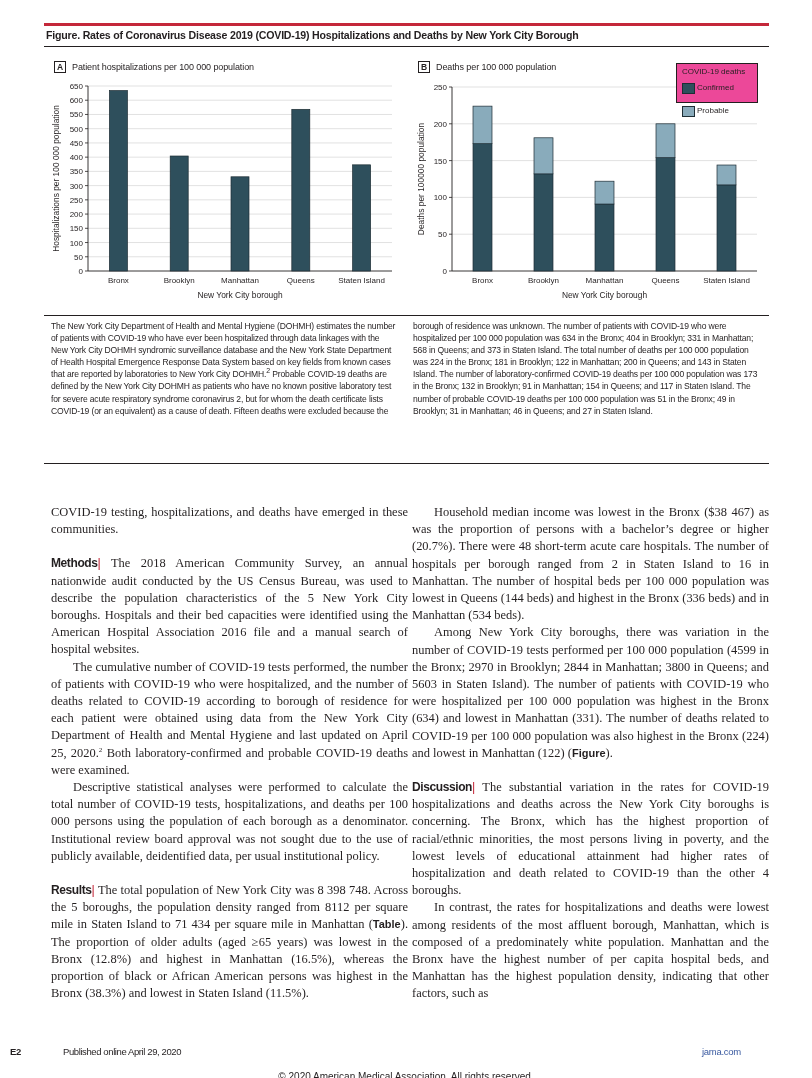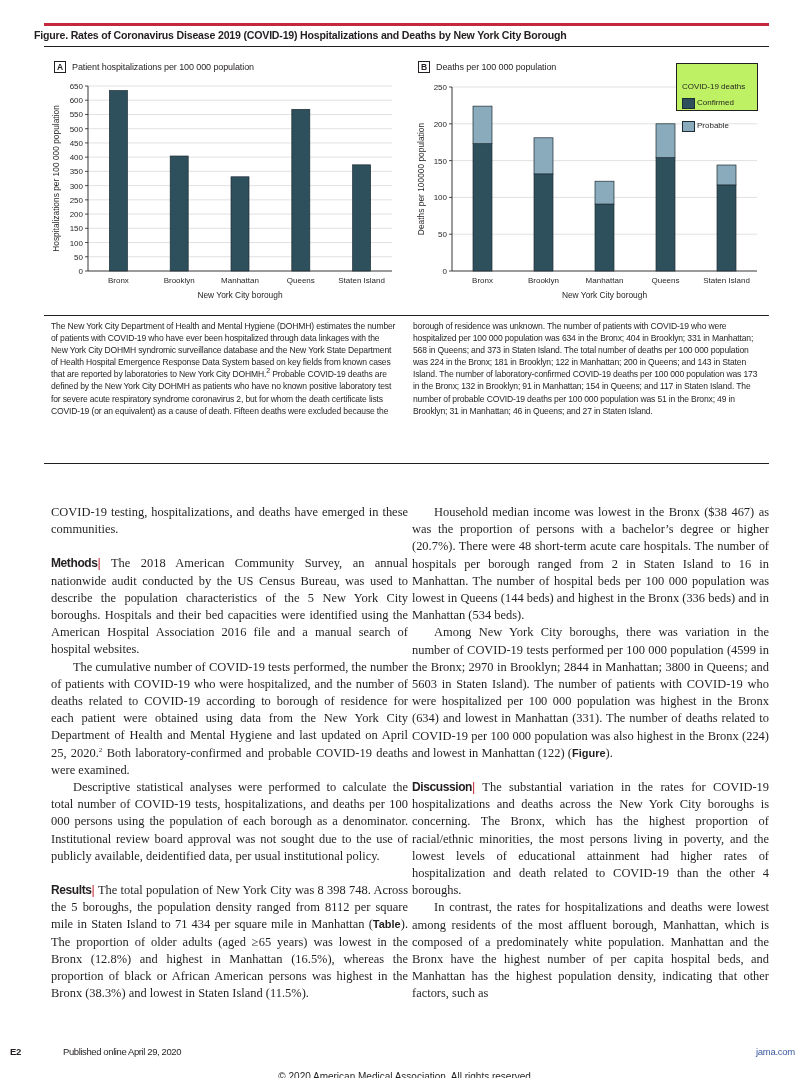--- a/index.html
+++ b/index.html
@@ -1,50 +1,50 @@
 <!DOCTYPE html>
 <html><head>
 <meta charset="utf-8">
 <style>
   * { box-sizing: border-box; margin: 0; padding: 0; }
   html, body { width: 812px; height: 1078px; background: #ffffff; overflow: hidden; }
   body { position: relative; font-family: "Liberation Sans", sans-serif; color: #231f20; }
 
   .red-rule { position: absolute; left: 44px; top: 23px; width: 725px; height: 3px; background: #c4283a; }
-  .fig-title { position: absolute; left: 34px; top: 29px; font-family: "Liberation Sans", sans-serif; font-size: 10.6px; font-weight: bold; letter-spacing: -0.2px; color: #231f20; }
+  .fig-title { position: absolute; left: 46px; top: 29px; font-family: "Liberation Sans", sans-serif; font-size: 10.6px; font-weight: bold; letter-spacing: -0.2px; color: #231f20; }
   .title-rule { position: absolute; left: 44px; top: 46px; width: 725px; height: 1px; background: #231f20; }
 
   .panel-label { position: absolute; top: 61px; display: flex; align-items: center; font-size: 9px; color: #231f20; letter-spacing: -0.1px; }
   .panel-letter { display: inline-block; width: 12px; height: 12px; border: 1px solid #231f20; font-weight: bold; font-size: 8.5px; text-align: center; line-height: 11px; margin-right: 6px; }
 
   svg.chart { position: absolute; overflow: visible; }
   svg text { font-family: "Liberation Sans", sans-serif; fill: #231f20; }
 
-  .legend { position: absolute; left: 676px; top: 63px; width: 82px; height: 48px; border: 1px solid #231f20; background: #bef264; padding: 18px 5px; font-size: 8px; }
+  .legend { position: absolute; left: 676px; top: 63px; width: 82px; height: 40px; border: 1px solid #231f20; background: #ec4899; padding: 3px 5px; font-size: 8px; }
   .legend .lg-title { font-size: 8px; margin-bottom: 3px; }
   .legend .lg-row { display: flex; align-items: flex-start; height: 16px; margin-top: 7px; }
   .legend .sw { width: 13px; height: 11px; border: 1px solid #1d2d34; margin-right: 2px; }
 
   .cap-rule { position: absolute; left: 44px; width: 725px; height: 1px; background: #231f20; }
   .caption { position: absolute; top: 320px; width: 346px; font-size: 8.55px; line-height: 12.1px; color: #231f20; letter-spacing: -0.15px; }
 
   .col { position: absolute; top: 504px; width: 357px; font-family: "Liberation Serif", serif; font-size: 12.45px; line-height: 17.2px; color: #231f20; text-align: justify; }
   .col p { margin: 0; }
   .col p.indent { text-indent: 22px; }
   .col p.gap { margin-top: 17px; }
   .col .head { font-family: "Liberation Sans", sans-serif; font-weight: bold; font-size: 12px; letter-spacing: -0.4px; }
   .col .bar-sep { color: #c4283a; font-family: "Liberation Sans", sans-serif; font-weight: normal; }
   .col b.ref { font-family: "Liberation Sans", sans-serif; font-weight: bold; font-size: 11px; margin-top: 22px; }
   sup { font-size: 7px; vertical-align: super; line-height: 0; }
 
   .footer { position: absolute; top: 1046px; left: 0; width: 812px; font-size: 9.5px; color: #231f20; }
   .footer .page { position: absolute; left: 10px; font-weight: bold; letter-spacing: -0.4px; }
   .footer .journal { position: absolute; left: 34px; font-weight: bold; letter-spacing: -0.3px; margin-top: 36px; }
   .footer .pubdate { position: absolute; left: 63px; letter-spacing: -0.4px; }
-  .footer .site { position: absolute; left: 756px; color: #3a5aa0; letter-spacing: -0.3px; }
+  .footer .site { position: absolute; left: 702px; color: #3a5aa0; letter-spacing: -0.3px; }
   .copyright { position: absolute; top: 1071px; left: 0; width: 812px; text-align: center; font-size: 10px; color: #231f20; }
 </style>
 </head>
 <body>
 
 <div class="red-rule"></div>
 <div class="fig-title">Figure. Rates of Coronavirus Disease 2019 (COVID-19) Hospitalizations and Deaths by New York City Borough</div>
 <div class="title-rule"></div>
 
 <div class="panel-label" style="left:54px;">

